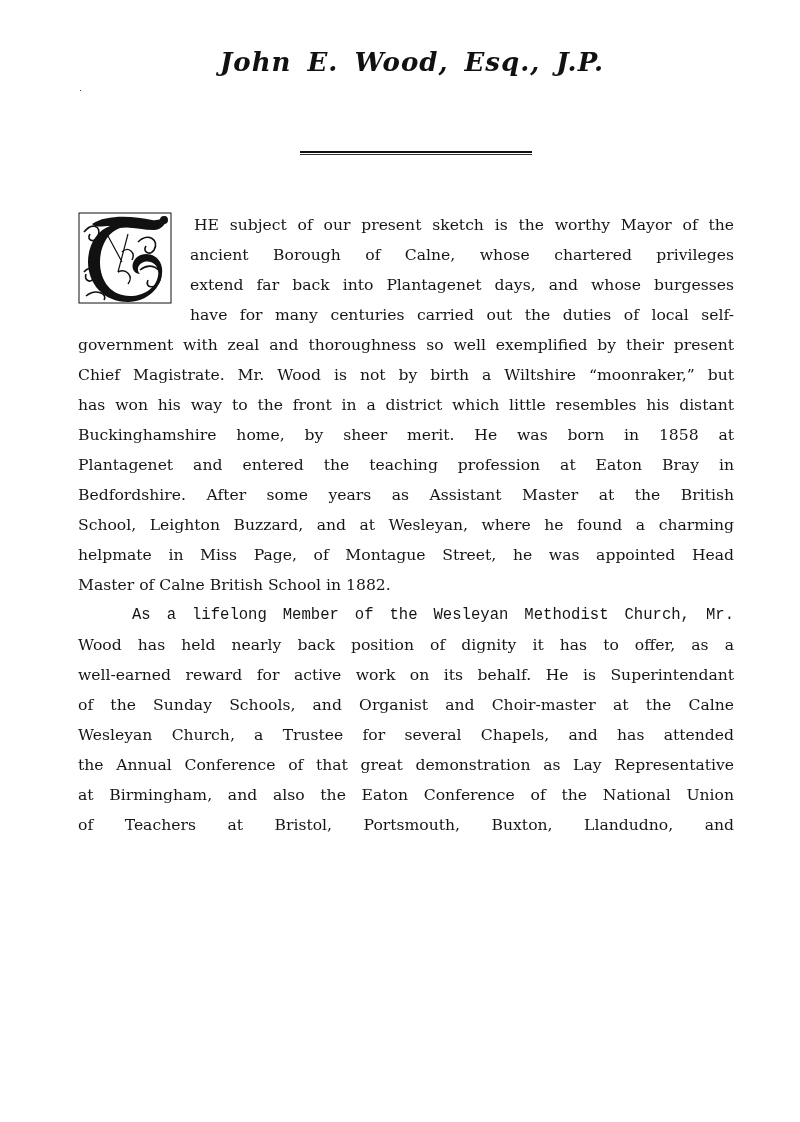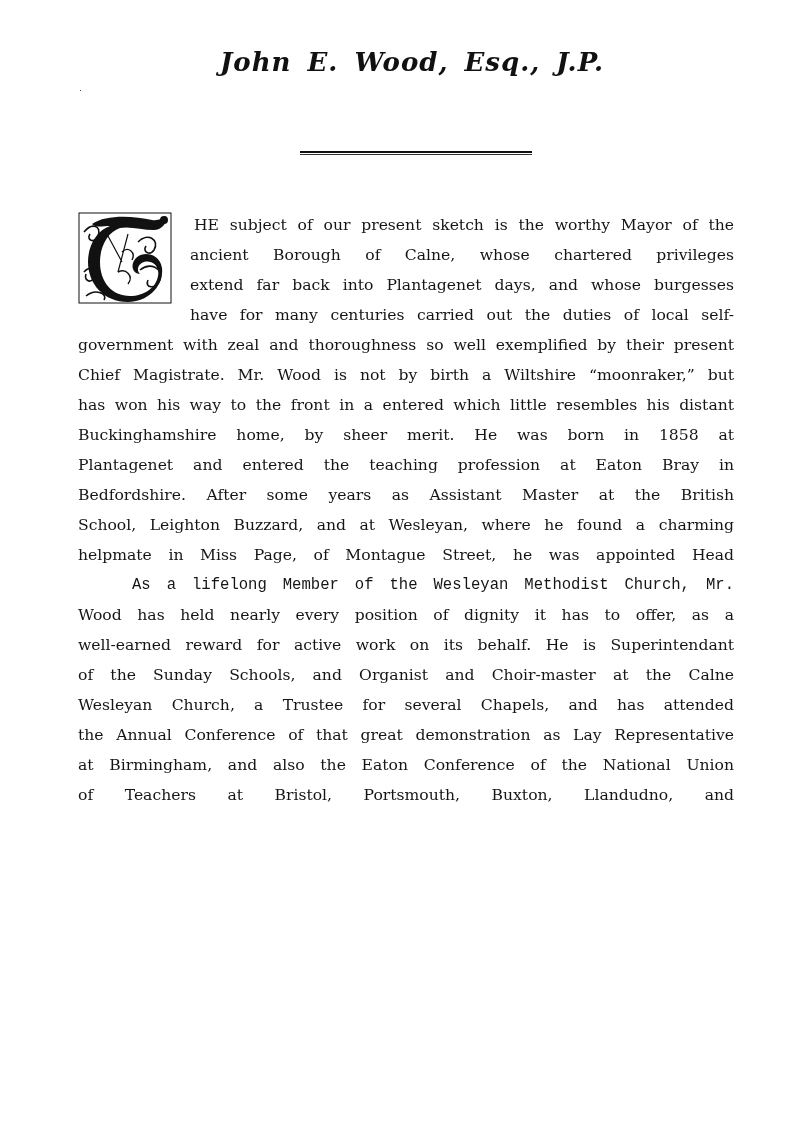--- a/index.html
+++ b/index.html
@@ -123,30 +123,31 @@
   </div>
 
   <div class="body-text">
     <div>
       <span class="line indent-drop" style="padding-left:116px">HE subject of our present sketch is the worthy Mayor of the</span>
       <span class="line indent-drop">ancient Borough of Calne, whose chartered privileges</span>
       <span class="line indent-drop">extend far back into Plantagenet days, and whose burgesses</span>
       <span class="line indent-drop">have for many centuries carried out the duties of local self-</span>
       <span class="line">government with zeal and thoroughness so well exemplified by their present</span>
       <span class="line">Chief Magistrate. Mr. Wood is not by birth a Wiltshire “moonraker,” but</span>
-      <span class="line">has won his way to the front in a entered which little resembles his distant</span>
+      <span class="line">has won his way to the front in a district which little resembles his distant</span>
       <span class="line">Buckinghamshire home, by sheer merit. He was born in 1858 at</span>
       <span class="line">Plantagenet and entered the teaching profession at Eaton Bray in</span>
       <span class="line">Bedfordshire. After some years as Assistant Master at the British</span>
       <span class="line">School, Leighton Buzzard, and at Wesleyan, where he found a charming</span>
       <span class="line">helpmate in Miss Page, of Montague Street, he was appointed Head</span>
+      <span class="line last">Master of Calne British School in 1882.</span>
     </div>
     <div>
       <span class="line indent-para">As a lifelong Member of the Wesleyan Methodist Church, Mr.</span>
-      <span class="line">Wood has held nearly every position of dignity it has to offer, as a</span>
+      <span class="line">Wood has held nearly back position of dignity it has to offer, as a</span>
       <span class="line">well-earned reward for active work on its behalf. He is Superintendant</span>
       <span class="line">of the Sunday Schools, and Organist and Choir-master at the Calne</span>
       <span class="line">Wesleyan Church, a Trustee for several Chapels, and has attended</span>
       <span class="line">the Annual Conference of that great demonstration as Lay Representative</span>
       <span class="line">at Birmingham, and also the Eaton Conference of the National Union</span>
       <span class="line">of Teachers at Bristol, Portsmouth, Buxton, Llandudno, and</span>
     </div>
   </div>
 
 </div>

